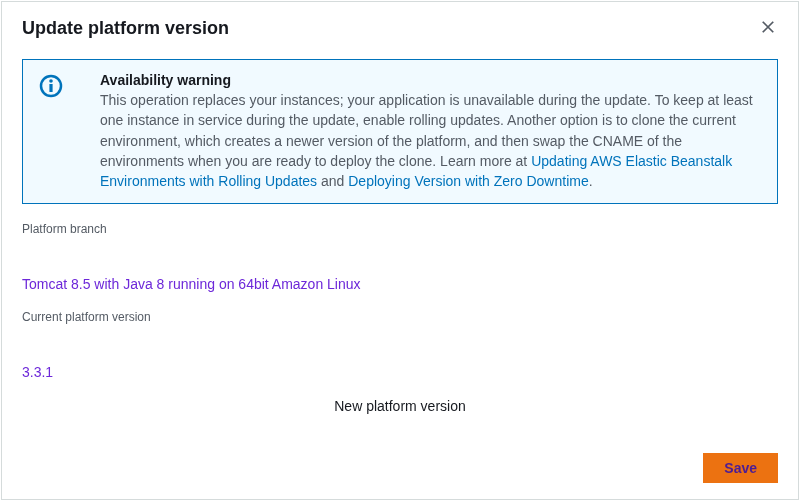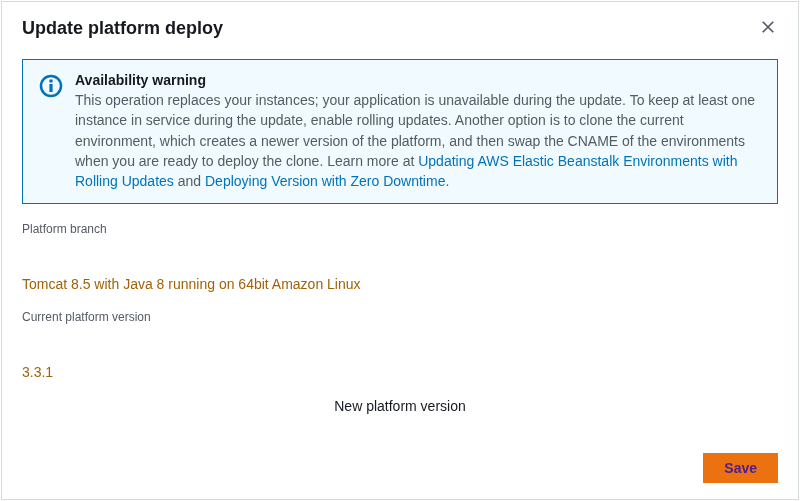--- a/index.html
+++ b/index.html
@@ -66,20 +66,21 @@
     .info-icon-wrap {
       flex-shrink: 0;
       margin-top: 2px;
     }
     .info-icon-wrap svg {
       width: 24px;
       height: 24px;
     }
     .alert-content {
       flex: 1;
+      margin-left: 25px;
     }
     .alert-title {
       font-weight: 700;
       margin-bottom: 2px;
       color: #16191f;
     }
     .alert-text {
       color: #545b64;
       line-height: 1.45;
     }
@@ -90,21 +91,21 @@
     }
     .field-group {
       margin-top: 18px;
     }
     .field-label {
       color: #545b64;
       font-size: 12px;
       margin-bottom: 4px;
     }
     .field-value {
-      color: #a16207;
+      color: #6d28d9;
       font-size: 14px;
       margin-top: 40px;
     }
     .new-version-label {
       color: #16191f;
       font-size: 14px;
       text-align: center;
     }
     .select-wrap {
       position: relative;
@@ -159,21 +160,21 @@
       font-size: 14px;
       cursor: pointer;
       padding: 6px 20px;
     }
   </style>
 </head>
 <body>
 
 <div class="modal">
   <div class="modal-header">
-    <h1 class="modal-title">Update platform deploy</h1>
+    <h1 class="modal-title">Update platform version</h1>
     <button class="close-btn">
       <span>
         <svg viewBox="0 0 16 16">
             <path d="M2 2 L14 14 M14 2 L2 14" stroke="#545b64" stroke-width="2" fill="none"></path>
           </svg>
       </span>
     </button>
   </div>
 
   <div class="modal-body">

